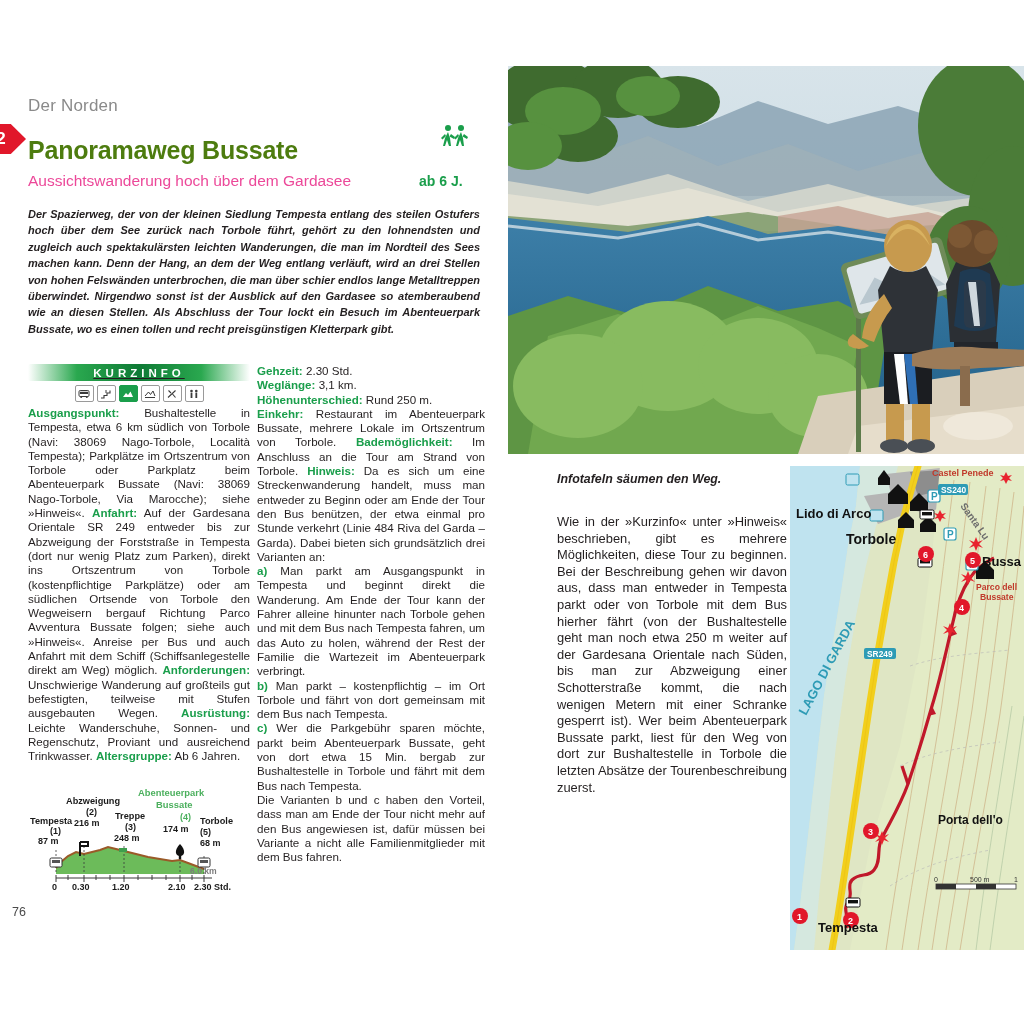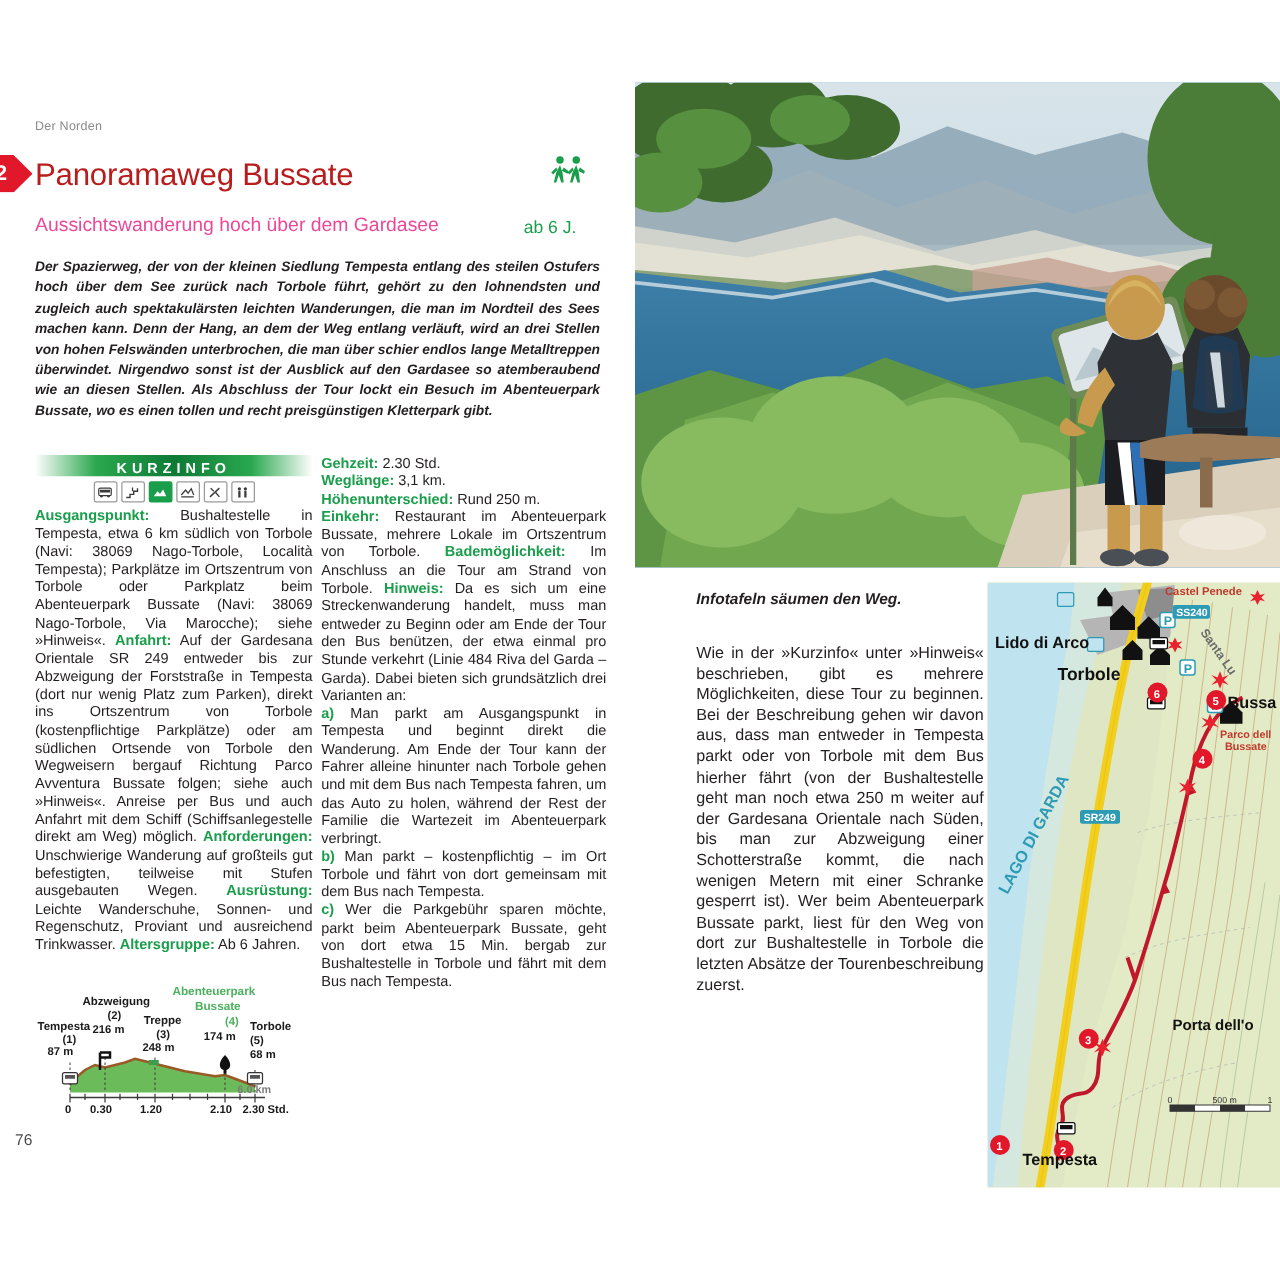--- a/index.html
+++ b/index.html
@@ -5,49 +5,49 @@
   html,body{margin:0;padding:0;}
   body{
     width:1024px;height:1024px;background:#ffffff;
     font-family:"Liberation Sans",sans-serif;
     color:#231f20;overflow:hidden;position:relative;
   }
   .page{position:absolute;inset:0;}
 
   
   .left{position:absolute;left:0;top:0;width:500px;height:1024px;}
-  .running-head{position:absolute;left:28px;top:96px;font-size:10px;color:#8a8a8a;letter-spacing:.2px;}
+  .running-head{position:absolute;left:28px;top:96px;font-size:17px;color:#8a8a8a;letter-spacing:.2px;}
 
   .tour-badge{
     position:absolute;left:-14px;top:124px;width:40px;height:30px;
     background:#e1172a;color:#fff;font-size:17px;font-weight:bold;
     display:flex;align-items:center;justify-content:center;
     clip-path:polygon(0 0,62% 0,100% 50%,62% 100%,0 100%);
     padding-right:10px;box-sizing:border-box;
   }
   .title{
-    position:absolute;left:28px;top:126px;font-size:25px;font-weight:normal;
-    color:#b91c1c;letter-spacing:-.2px;
+    position:absolute;left:28px;top:136px;font-size:25px;font-weight:bold;
+    color:#4d7c0f;letter-spacing:-.2px;
   }
   .hiker-icon{position:absolute;left:440px;top:124px;}
   .subtitle{position:absolute;left:28px;top:172px;font-size:15.5px;color:#ec4899;}
-  .agefrom{position:absolute;left:419px;top:173px;font-size:14px;font-weight:normal;color:#1a9e4b;}
+  .agefrom{position:absolute;left:419px;top:173px;font-size:14px;font-weight:bold;color:#1a9e4b;}
 
   .intro{
     position:absolute;left:28px;top:206px;width:452px;
     font-size:11px;line-height:16.4px;font-style:italic;font-weight:bold;
     text-align:justify;color:#231f20;
   }
 
   
   .kurzinfo{position:absolute;left:28px;top:364px;width:222px;}
   .ki-bar{
     height:17px;border-radius:2px;
     background:linear-gradient(to right,#ffffff 0%,#2aa84f 22%,#0e7a35 50%,#2aa84f 78%,#ffffff 100%);
-    display:flex;align-items:flex-end;justify-content:center;
+    display:flex;align-items:center;justify-content:center;text-decoration:underline;
   }
   .ki-bar span{color:#fff;font-size:11.5px;font-weight:bold;letter-spacing:4px;}
   .ki-icons{display:flex;gap:3px;justify-content:center;margin-top:4px;}
   .ki-icons .box{
     width:17px;height:15px;border:1px solid #9a9a9a;border-radius:2px;
     display:flex;align-items:center;justify-content:center;background:#fff;
   }
   .ki-icons .box.filled{background:#1a9e4b;border-color:#1a9e4b;}
 
   .col-l{
@@ -186,20 +186,21 @@
       <p>
         <span class="lbl">Gehzeit:</span><span> 2.30 Std.</span><br>
         <span class="lbl">Weglänge:</span><span> 3,1 km.</span><br>
         <span class="lbl">Höhenunterschied:</span><span> Rund 250 m.</span><br>
         <span class="lbl">Einkehr:</span><span> Restaurant im Abenteuerpark Bussate, mehrere Lokale im Ortszentrum von Torbole.</span>
         <span class="lbl">Bademöglichkeit:</span><span> Im Anschluss an die Tour am Strand von Torbole.</span>
         <span class="lbl">Hinweis:</span><span> Da es sich um eine Streckenwanderung handelt, muss man entweder zu Beginn oder am Ende der Tour den Bus benützen, der etwa einmal pro Stunde verkehrt (Linie 484 Riva del Garda – Garda). Dabei bieten sich grundsätzlich drei Varianten an:</span><br>
         <span class="lbl">a)</span><span> Man parkt am Ausgangspunkt in Tempesta und beginnt direkt die Wanderung. Am Ende der Tour kann der Fahrer alleine hinunter nach Torbole gehen und mit dem Bus nach Tempesta fahren, um das Auto zu holen, während der Rest der Familie die Wartezeit im Abenteuerpark verbringt.</span><br>
         <span class="lbl">b)</span><span> Man parkt – kostenpflichtig – im Ort Torbole und fährt von dort gemeinsam mit dem Bus nach Tempesta.</span><br>
         <span class="lbl">c)</span><span> Wer die Parkgebühr sparen möchte, parkt beim Abenteuerpark Bussate, geht von dort etwa 15 Min. bergab zur Bushaltestelle in Torbole und fährt mit dem Bus nach Tempesta.</span><br>
+        <span>Die Varianten b und c haben den Vorteil, dass man am Ende der Tour nicht mehr auf den Bus angewiesen ist, dafür müssen bei Variante a nicht alle Familienmitglieder mit dem Bus fahren.</span>
       </p>
     </div>
 
     <div class="profile">
       <svg width="222" height="106" viewBox="0 0 222 106">
 
         <text x="2" y="38" font-family="Liberation Sans, sans-serif" font-size="9.2" font-weight="bold" fill="#1a1a1a">Tempesta</text>
         <text x="22" y="48" font-family="Liberation Sans, sans-serif" font-size="9" font-weight="bold" fill="#1a1a1a">(1)</text>
         <text x="10" y="58" font-family="Liberation Sans, sans-serif" font-size="9" font-weight="bold" fill="#1a1a1a">87 m</text>
 

